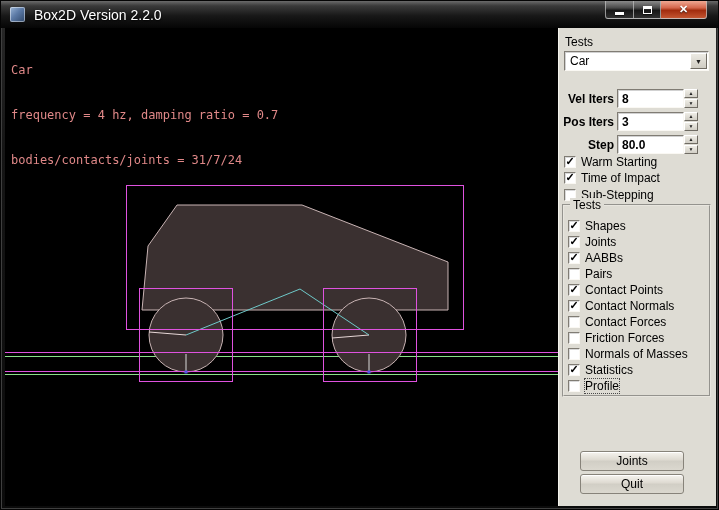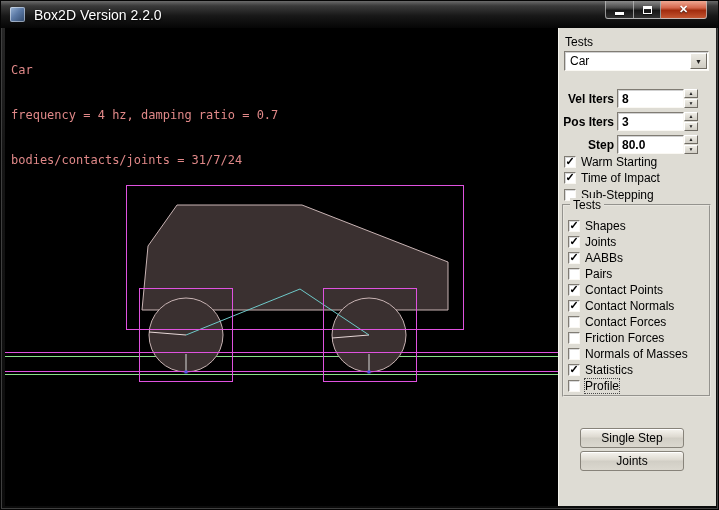--- a/index.html
+++ b/index.html
@@ -292,18 +292,18 @@
           <span class="cb-label">Statistics</span>
         </div>
         <div class="cb-row" style="top:173px">
           <span class="cb-box">
               <span class="cb-mark"></span>
             </span>
           <span class="cb-label focus-box">Profile</span>
         </div>
       </div>
 
-      <div class="gbtn" style="top:400px">Single Step</div>
       <div class="gbtn" style="top:423px">Joints</div>
+      <div class="gbtn" style="top:446px">Quit</div>
 
     </div>
   </div>
 </div>
 
 </body></html>

